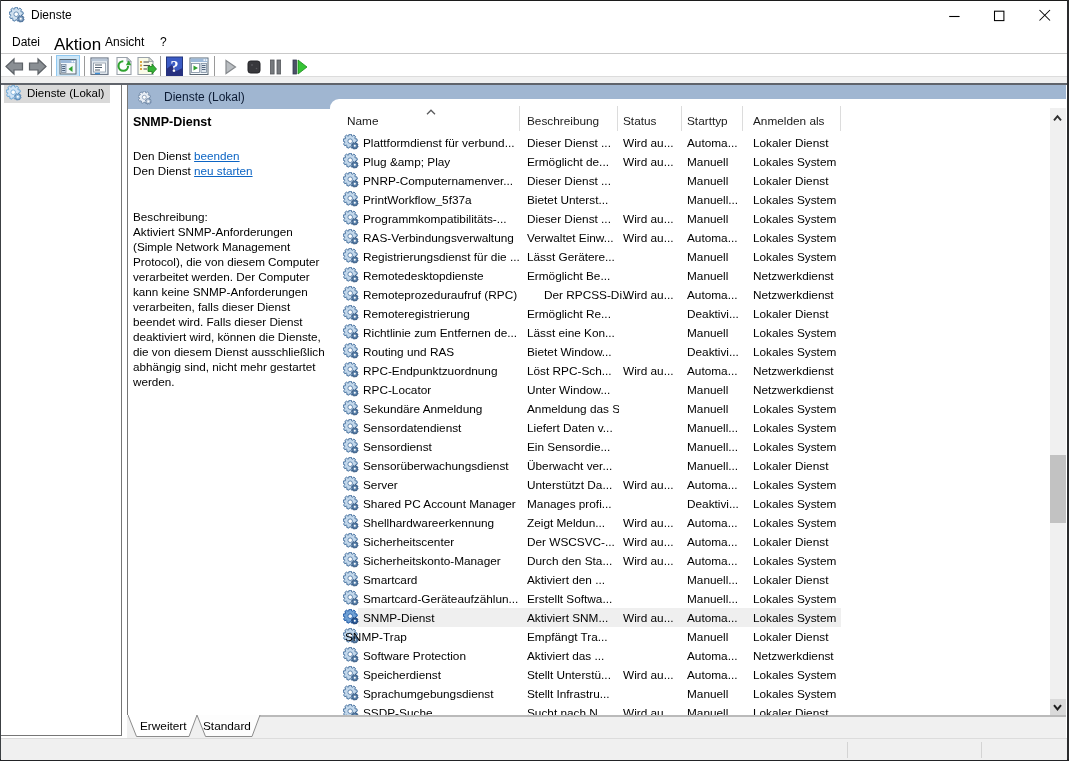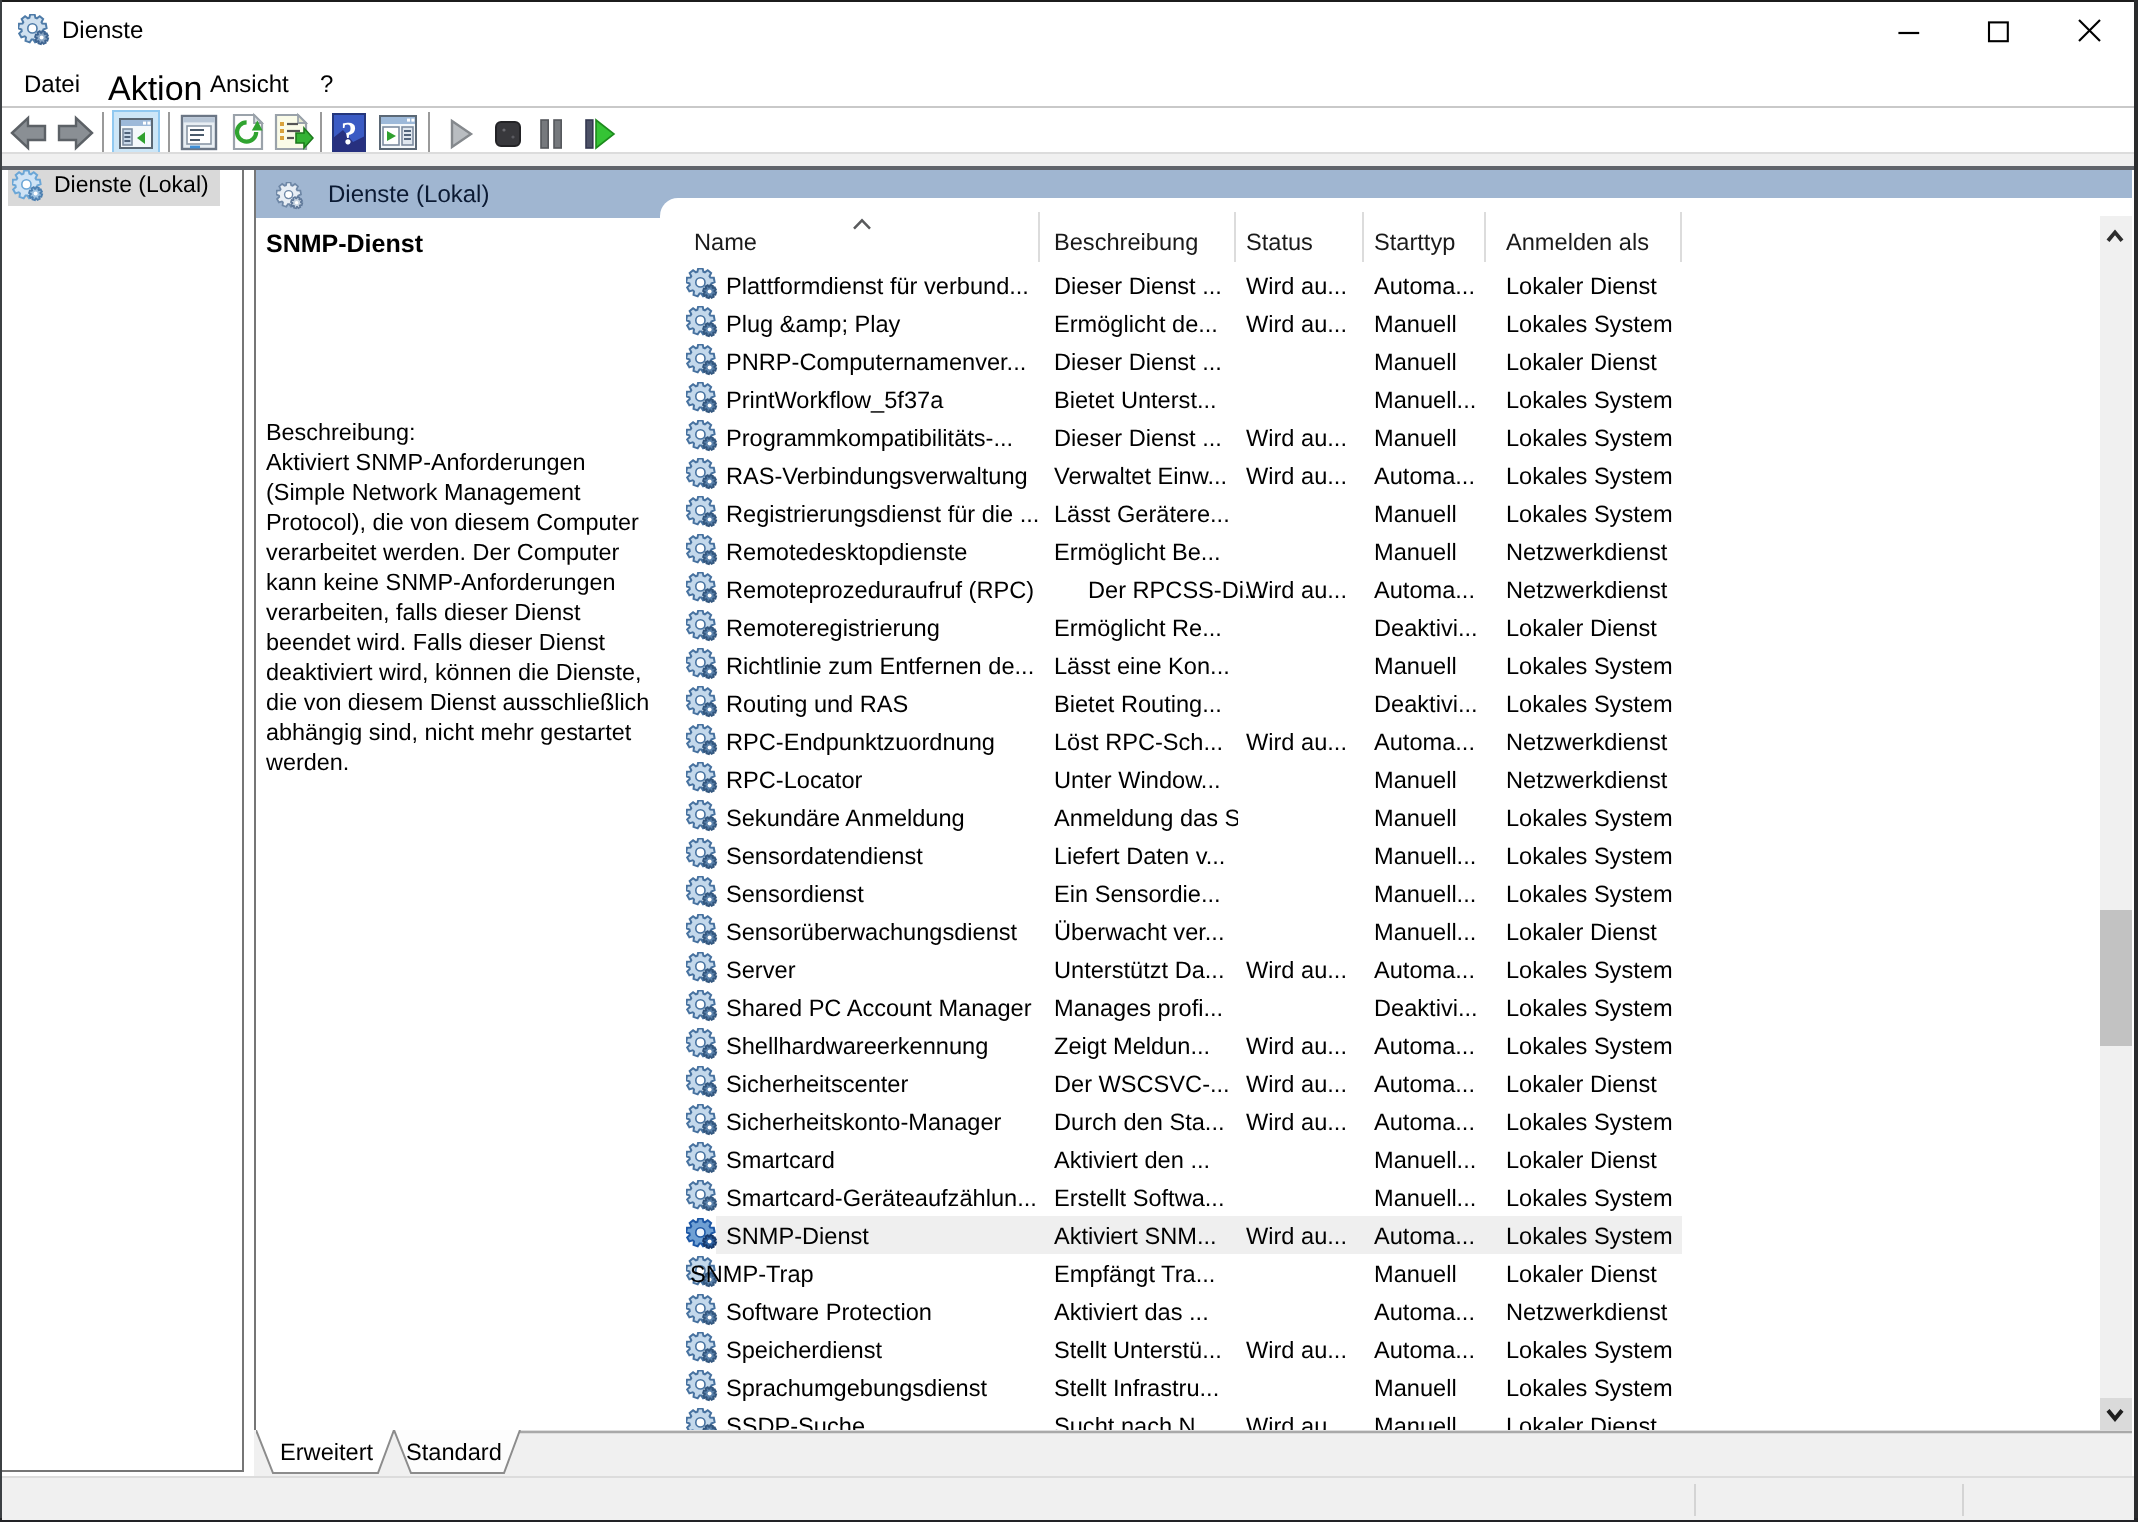--- a/index.html
+++ b/index.html
@@ -143,20 +143,21 @@
       <g transform="translate(8.4,8.4)">
         <path d="M5.80,3.36L6.68,3.74L6.30,4.97L5.36,4.79L5.12,5.07L5.48,5.96L4.34,6.56L3.80,5.77L3.44,5.80L3.06,6.68L1.83,6.30L2.01,5.36L1.73,5.12L0.84,5.48L0.24,4.34L1.03,3.80L1.00,3.44L0.12,3.06L0.50,1.83L1.44,2.01L1.68,1.73L1.32,0.84L2.46,0.24L3.00,1.03L3.36,1.00L3.74,0.12L4.97,0.50L4.79,1.44L5.07,1.68L5.96,1.32L6.56,2.46L5.77,3.00Z" fill="#c7d4e2" stroke="#60799a" stroke-width="0.9"></path>
         <circle cx="3.4" cy="3.4" r="1" fill="#ffffff"></circle>
       </g>
     </svg>
 <div class="abs" style="left:164px;top:90px;font-size:12px;color:#0b1a33">Dienste (Lokal)</div>
 
 <div class="abs" style="left:330px;top:99px;width:736px;height:616px;background:#fff;border-radius:9px 0 0 0"></div>
 
 <div class="abs" style="left:133px;top:115px;font-size:12.5px;font-weight:bold;color:#000">SNMP-Dienst</div>
+<div class="abs" style="left:133px;top:148px;font-size:11.7px;line-height:15px;color:#000">Den Dienst <span style="color:#0b64c4;text-decoration:underline">beenden</span><br>Den Dienst <span style="color:#0b64c4;text-decoration:underline">neu starten</span></div>
 <div class="abs" style="left:133px;top:209px;font-size:11.7px;line-height:15px;color:#000">Beschreibung:<br>Aktiviert SNMP-Anforderungen<br>(Simple Network Management<br>Protocol), die von diesem Computer<br>verarbeitet werden. Der Computer<br>kann keine SNMP-Anforderungen<br>verarbeiten, falls dieser Dienst<br>beendet wird. Falls dieser Dienst<br>deaktiviert wird, können die Dienste,<br>die von diesem Dienst ausschließlich<br>abhängig sind, nicht mehr gestartet<br>werden.</div>
 
 <svg class="abs" style="left:426px;top:109px" width="10" height="7" viewBox="0 0 10 7">
       <polyline points="1,5.3 5,1.2 9,5.3" fill="none" stroke="#595a5c" stroke-width="1.25"></polyline>
     </svg>
 <div class="abs" style="left:347px;top:114px;font-size:11.8px;color:#1a1a1a">Name</div>
 <div class="abs" style="left:527px;top:114px;font-size:11.8px;color:#1a1a1a">Beschreibung</div>
 <div class="abs" style="left:623px;top:114px;font-size:11.8px;color:#1a1a1a">Status</div>
 <div class="abs" style="left:687px;top:114px;font-size:11.8px;color:#1a1a1a">Starttyp</div>
 <div class="abs" style="left:753px;top:114px;font-size:11.8px;color:#1a1a1a">Anmelden als</div>
@@ -308,21 +309,21 @@
         <div class="c" style="left:753px;top:326px;width:86px">Lokales System</div>
 <svg style="position:absolute;left:343px;top:343px" width="16" height="16" viewBox="0 0 16 16" opacity="1.0">
           <path d="M5.70,1.91L6.09,0.19L8.31,0.19L8.70,1.91L9.45,2.18L10.86,1.11L12.56,2.54L11.75,4.11L12.15,4.80L13.91,4.89L14.30,7.08L12.67,7.76L12.53,8.54L13.83,9.74L12.72,11.67L11.03,11.15L10.42,11.66L10.64,13.41L8.55,14.17L7.60,12.69L6.80,12.69L5.85,14.17L3.76,13.41L3.98,11.66L3.37,11.15L1.68,11.67L0.57,9.74L1.87,8.54L1.73,7.76L0.10,7.08L0.49,4.89L2.25,4.80L2.65,4.11L1.84,2.54L3.54,1.11L4.95,2.18Z" fill="#c3d8eb" stroke="#46719f" stroke-width="1"></path>
           <circle cx="7.2" cy="7.2" r="2.3" fill="#ffffff" stroke="#46719f" stroke-width="0.8"></circle>
           <g transform="translate(8.4,8.4)">
             <path d="M5.80,3.36L6.68,3.74L6.30,4.97L5.36,4.79L5.12,5.07L5.48,5.96L4.34,6.56L3.80,5.77L3.44,5.80L3.06,6.68L1.83,6.30L2.01,5.36L1.73,5.12L0.84,5.48L0.24,4.34L1.03,3.80L1.00,3.44L0.12,3.06L0.50,1.83L1.44,2.01L1.68,1.73L1.32,0.84L2.46,0.24L3.00,1.03L3.36,1.00L3.74,0.12L4.97,0.50L4.79,1.44L5.07,1.68L5.96,1.32L6.56,2.46L5.77,3.00Z" fill="#5b82ab" stroke="#32567e" stroke-width="0.9"></path>
             <circle cx="3.4" cy="3.4" r="1" fill="#ffffff"></circle>
           </g>
         </svg>
         <div class="c" style="left:363px;top:345px;width:156px">Routing und RAS</div>
-        <div class="c" style="left:527px;top:345px;width:92px">Bietet Routing...</div>
+        <div class="c" style="left:527px;top:345px;width:92px">Bietet Window...</div>
         <div class="c" style="left:687px;top:345px;width:62px">Deaktivi...</div>
         <div class="c" style="left:753px;top:345px;width:86px">Lokales System</div>
 <svg style="position:absolute;left:343px;top:362px" width="16" height="16" viewBox="0 0 16 16" opacity="1.0">
           <path d="M5.70,1.91L6.09,0.19L8.31,0.19L8.70,1.91L9.45,2.18L10.86,1.11L12.56,2.54L11.75,4.11L12.15,4.80L13.91,4.89L14.30,7.08L12.67,7.76L12.53,8.54L13.83,9.74L12.72,11.67L11.03,11.15L10.42,11.66L10.64,13.41L8.55,14.17L7.60,12.69L6.80,12.69L5.85,14.17L3.76,13.41L3.98,11.66L3.37,11.15L1.68,11.67L0.57,9.74L1.87,8.54L1.73,7.76L0.10,7.08L0.49,4.89L2.25,4.80L2.65,4.11L1.84,2.54L3.54,1.11L4.95,2.18Z" fill="#c3d8eb" stroke="#46719f" stroke-width="1"></path>
           <circle cx="7.2" cy="7.2" r="2.3" fill="#ffffff" stroke="#46719f" stroke-width="0.8"></circle>
           <g transform="translate(8.4,8.4)">
             <path d="M5.80,3.36L6.68,3.74L6.30,4.97L5.36,4.79L5.12,5.07L5.48,5.96L4.34,6.56L3.80,5.77L3.44,5.80L3.06,6.68L1.83,6.30L2.01,5.36L1.73,5.12L0.84,5.48L0.24,4.34L1.03,3.80L1.00,3.44L0.12,3.06L0.50,1.83L1.44,2.01L1.68,1.73L1.32,0.84L2.46,0.24L3.00,1.03L3.36,1.00L3.74,0.12L4.97,0.50L4.79,1.44L5.07,1.68L5.96,1.32L6.56,2.46L5.77,3.00Z" fill="#5b82ab" stroke="#32567e" stroke-width="0.9"></path>
             <circle cx="3.4" cy="3.4" r="1" fill="#ffffff"></circle>
           </g>
         </svg>

